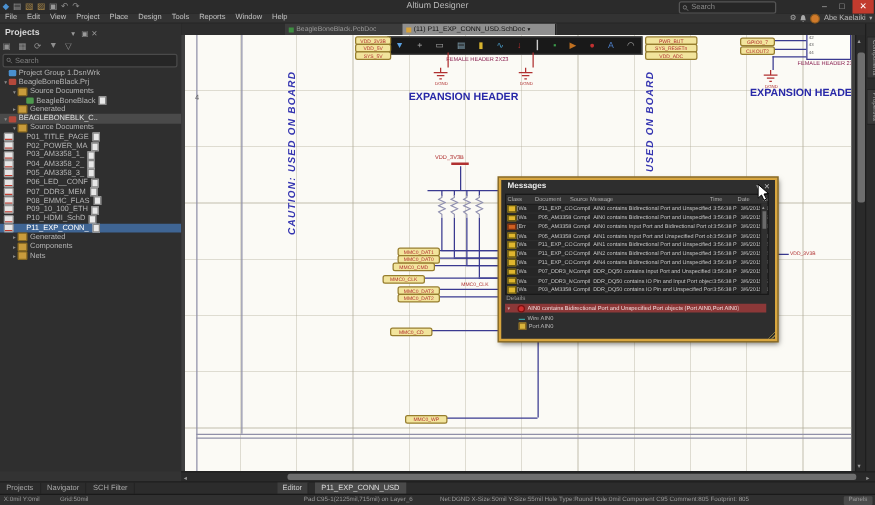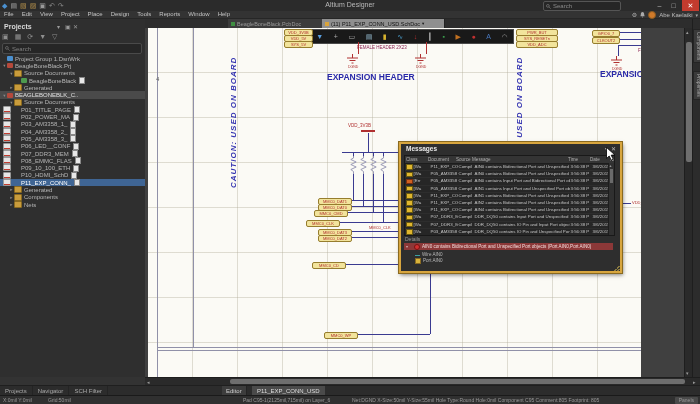--- a/index.html
+++ b/index.html
@@ -41,21 +41,21 @@
   .ticon.dsn{background:#4a90d0;}.ticon.prj{background:#b5493b;}
   .ticon.folder{background:#c99c3c;border:0.5px solid #8a6a20;}
   .ticon.pcb{background:#4e9a4e;}.ticon.sheet{background:#e6e6e6;border:0.5px solid #999;box-shadow:inset 0 -1px 0 #c23b2e;}
   
   .tabbar{position:absolute;left:145px;top:19px;width:555px;height:9px;background:#2d2d2d;border-bottom:1px solid #1f1f1f;}
   .dtab{position:absolute;top:0;height:9px;display:flex;align-items:center;gap:2px;padding:0 3px;
         font-size:5.5px;background:#3c3c3c;color:#9a9a9a;border-right:1px solid #222;}
   .dtab.active{background:#8f8f8f;color:#111;}
   .dtab .dticon{width:4px;height:4px;flex:none;}
   .canvas{position:absolute;left:145px;top:28px;width:547px;height:349px;background:#404040;overflow:hidden;}
-  .sheet{position:absolute;left:3px;top:0;width:493px;height:349px;background:#fbfaf5;overflow:hidden;
+  .sheet{position:absolute;left:3px;top:0;width:533px;height:349px;background:#fbfaf5;overflow:hidden;
     background-image:
       repeating-linear-gradient(to bottom, rgba(175,170,150,0) 0 44px, rgba(175,170,150,.38) 44px 45px),
       repeating-linear-gradient(to right, rgba(175,170,150,0) 0 44px, rgba(175,170,150,.38) 44px 45px);}
   .fline{position:absolute;background:#9090a8;}
   .wire{position:absolute;background:#3a3a90;}
   .rwire{position:absolute;background:#b03030;}
   .caution{position:absolute;transform:rotate(-90deg);transform-origin:0 0;white-space:nowrap;
            font-size:8px;font-weight:bold;font-style:italic;color:#3333b0;letter-spacing:1px;}
   .exph{position:absolute;font-size:8.5px;font-weight:bold;color:#2929a8;white-space:nowrap;}
   .comment{position:absolute;font-size:4.5px;color:#8b2252;white-space:nowrap;}

